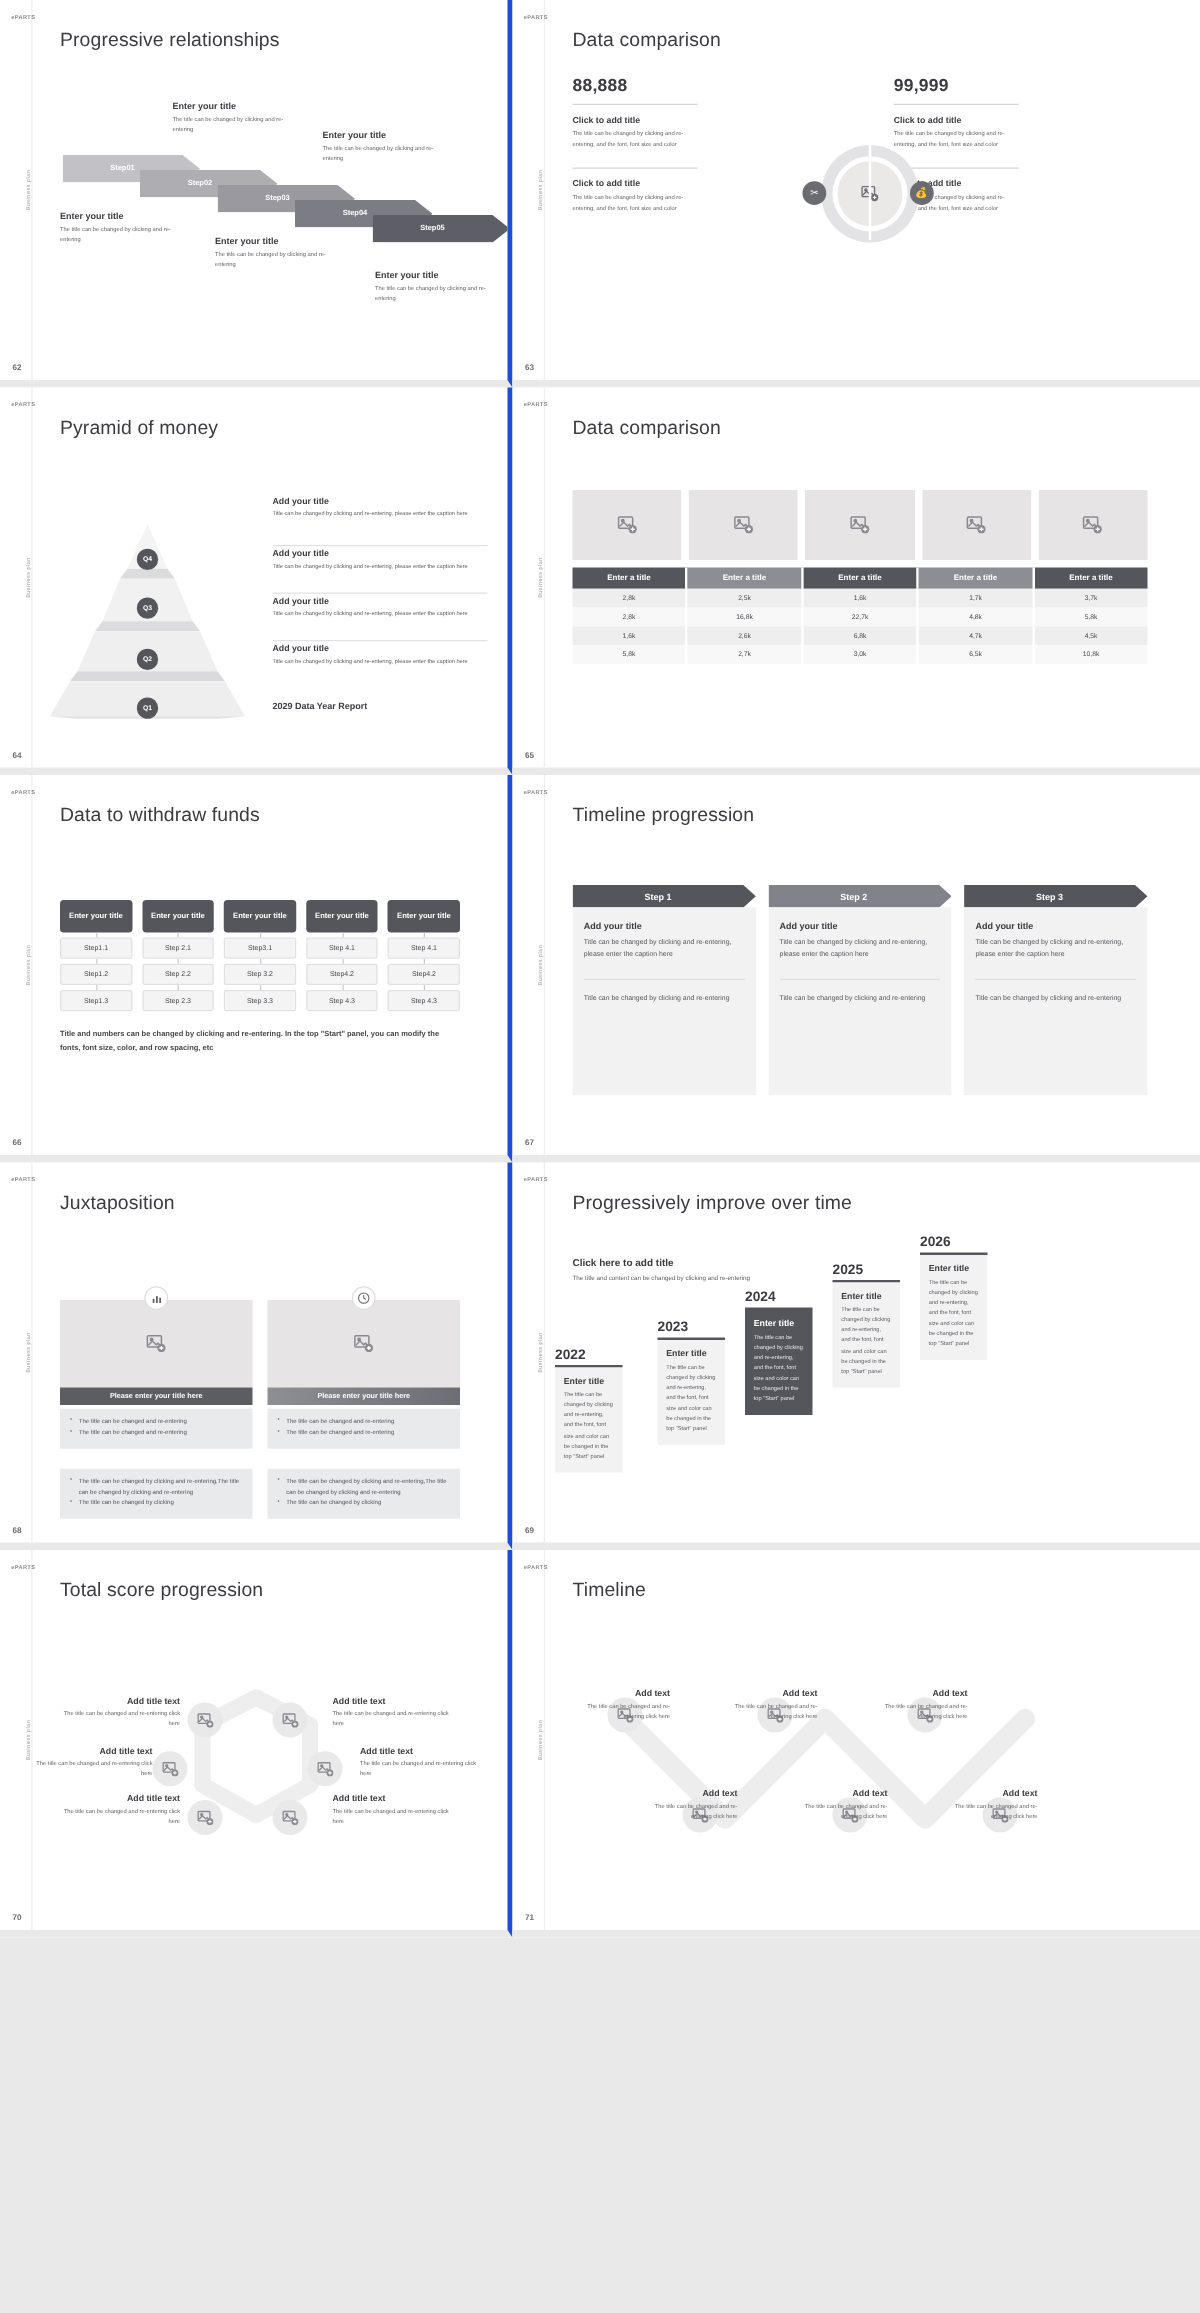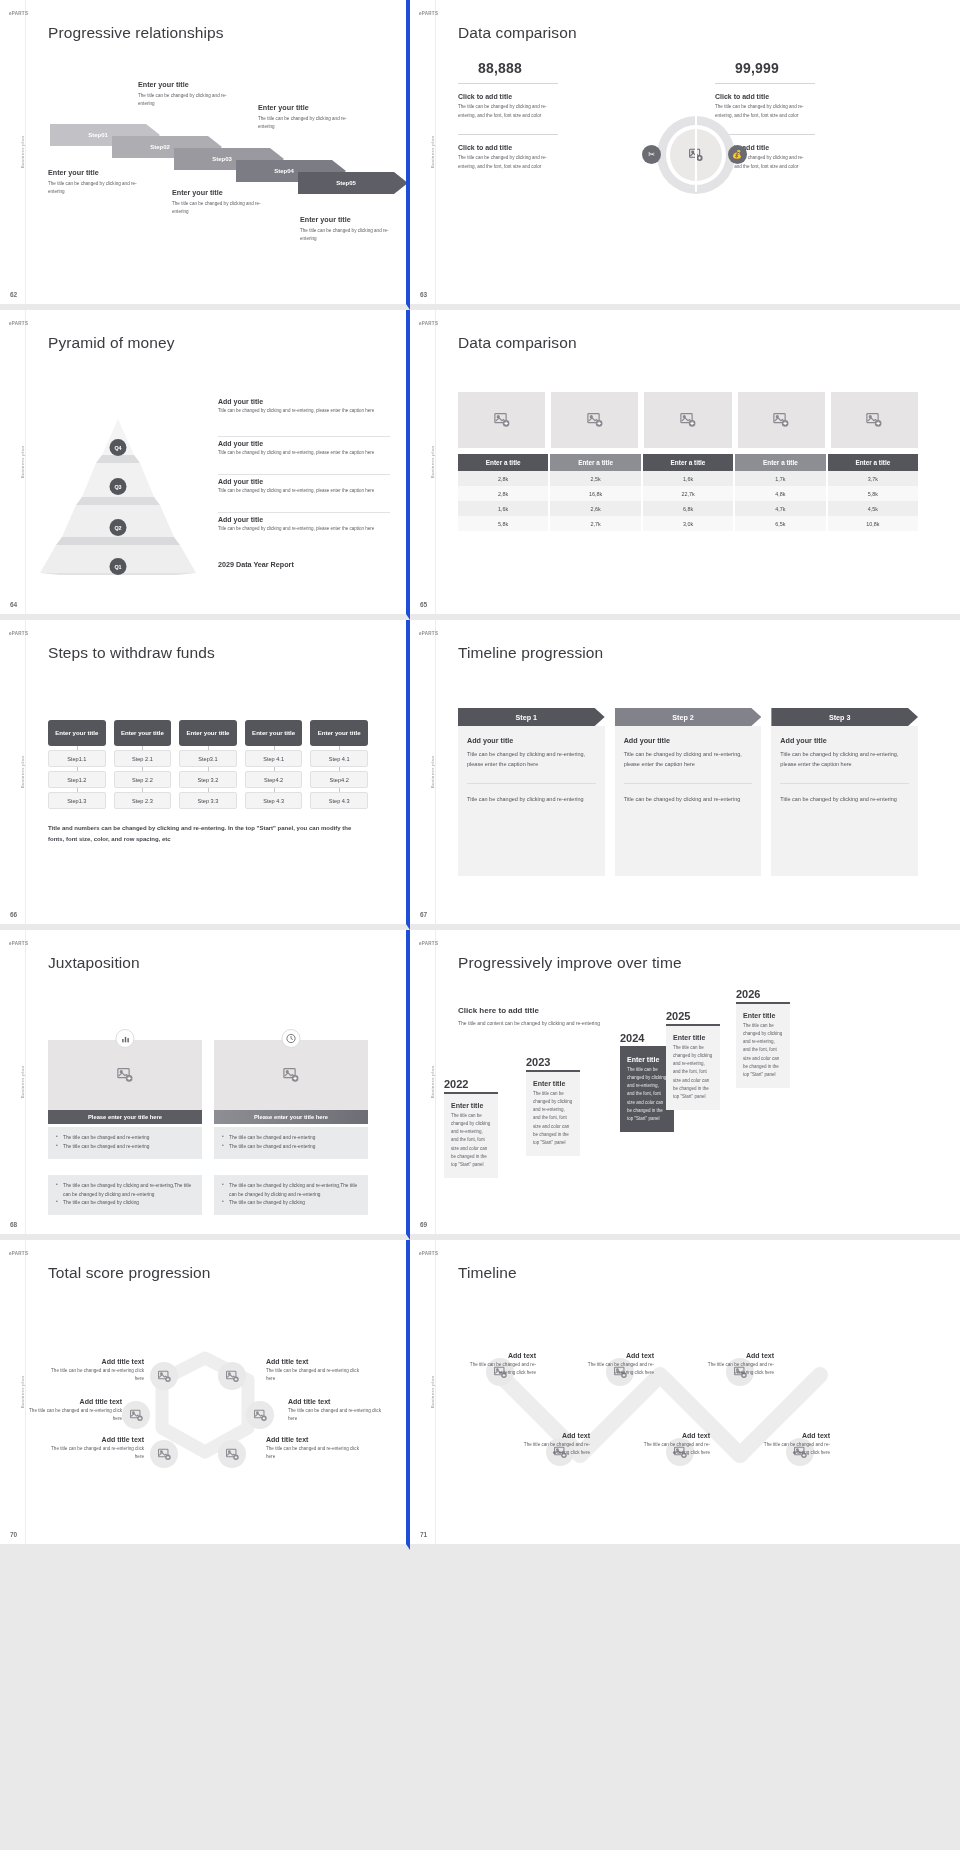--- a/index.html
+++ b/index.html
@@ -26,21 +26,21 @@
   .arrowwrap { position:absolute; left:40px; top:108px; width:350px; height:95px; }
   .chev { position:absolute; height:22px; display:flex; align-items:center; }
   .chev span { position:relative; z-index:2; color:#fff; font-size:6px; font-weight:700; width:100%; text-align:center; padding-right:14px; }
   .chev::before { content:""; position:absolute; inset:0; clip-path:polygon(0 0, calc(100% - 14px) 0, 100% 50%, calc(100% - 14px) 100%, 0 100%, 0 100%); background:var(--c); }
   .lbl { position:absolute; width:105px; }
   .lbl .t { font-size:7.2px; font-weight:700; color:#3b3b40; margin-bottom:3px; }
   .lbl .d { font-size:4.6px; line-height:1.85; color:#5f5f65; }
 
   
   .dc-col { position:absolute; width:100px; }
-  .dc-num { font-size:14px; font-weight:700; color:#3b3b40; letter-spacing:.2px;margin-left:20px; }
+  .dc-num { font-size:14px; font-weight:700; color:#3b3b40; letter-spacing:.2px; }
   .dc-rule { height:1px; background:#d5d5d8; margin:7px 0 9px; }
   .dc-t { font-size:7px; font-weight:700; color:#3b3b40; margin-bottom:3px; }
   .dc-d { font-size:4.6px; line-height:1.9; color:#5f5f65; }
   .donut { position:absolute; left:247px; top:116px; width:78px; height:78px; border-radius:50%; background:#e3e3e5; }
   .donut::after { content:""; position:absolute; left:50%; top:-2px; width:2px; height:100%; background:#fff; transform:translateX(-50%); }
   .donut .inner { position:absolute; left:9px; top:9px; right:9px; bottom:9px; border-radius:50%; background:#fff; }
   .donut .inner2 { position:absolute; left:13px; top:13px; right:13px; bottom:13px; border-radius:50%; background:#ebe8e8; }
   .badge { position:absolute; width:19px; height:19px; border-radius:50%; background:#6b6b72; display:flex; align-items:center; justify-content:center; color:#fff; font-size:8px; }
 
   
@@ -357,21 +357,21 @@
         <div>10,8k</div>
       </div>
     </div>
     <div class="pageno">65</div>
   </div>
 
   <div class="slide s-left">
     <div class="railL"></div>
     <div class="logo">ePARTS</div>
     <div class="sidelabel">Business plan</div>
-    <h1 class="title">Steps to withdraw funds</h1>
+    <h1 class="title">Data to withdraw funds</h1>
 
     <div class="st">
       <div class="colrow">
         <div class="hcell">Enter your title</div>
         <div class="hcell">Enter your title</div>
         <div class="hcell">Enter your title</div>
         <div class="hcell">Enter your title</div>
         <div class="hcell">Enter your title</div>
       </div>
       <div class="tick">
@@ -552,21 +552,21 @@
 
     <div class="yr" style="left:116px; top:126px; width:54px;">
       <div class="y">2023</div>
       <div class="yline"></div>
       <div class="card" style="background:#f2f2f3;">
         <div class="t" style="color:#3b3b40;">Enter title</div>
         <div class="d" style="color:#5f5f65;">The title can be changed by clicking and re-entering, and the font, font size and color can be changed in the top "Start" panel</div>
       </div>
     </div>
 
-    <div class="yr" style="left:186px; top:102px; width:54px;margin-left:24px;">
+    <div class="yr" style="left:186px; top:102px; width:54px;">
       <div class="y">2024</div>
       <div class="yline"></div>
       <div class="card" style="background:#55555c;">
         <div class="t" style="color:#fff;">Enter title</div>
         <div class="d" style="color:#e4e4e6;">The title can be changed by clicking and re-entering, and the font, font size and color can be changed in the top "Start" panel</div>
       </div>
     </div>
 
     <div class="yr" style="left:256px; top:80px; width:54px;">
       <div class="y">2025</div>

